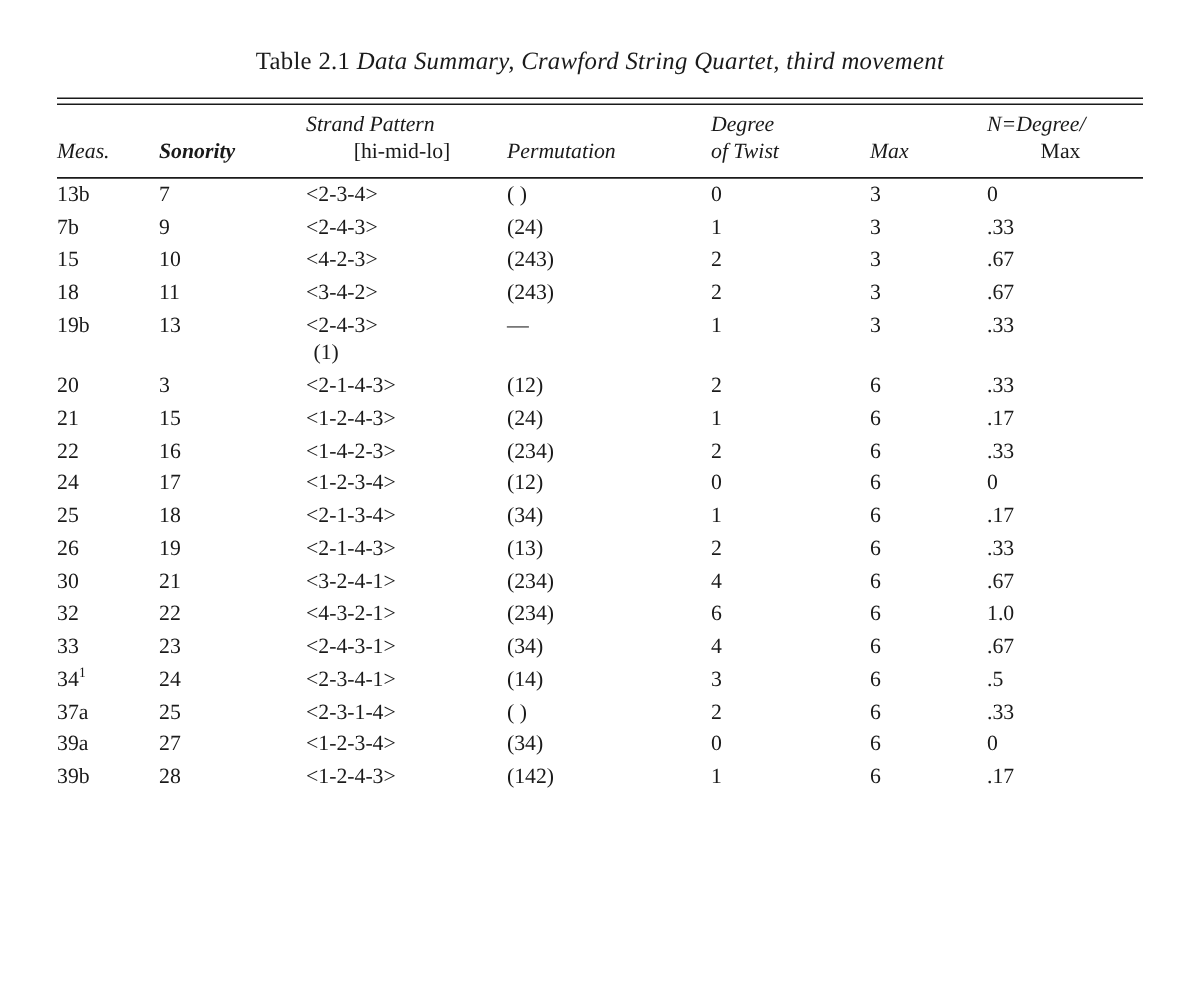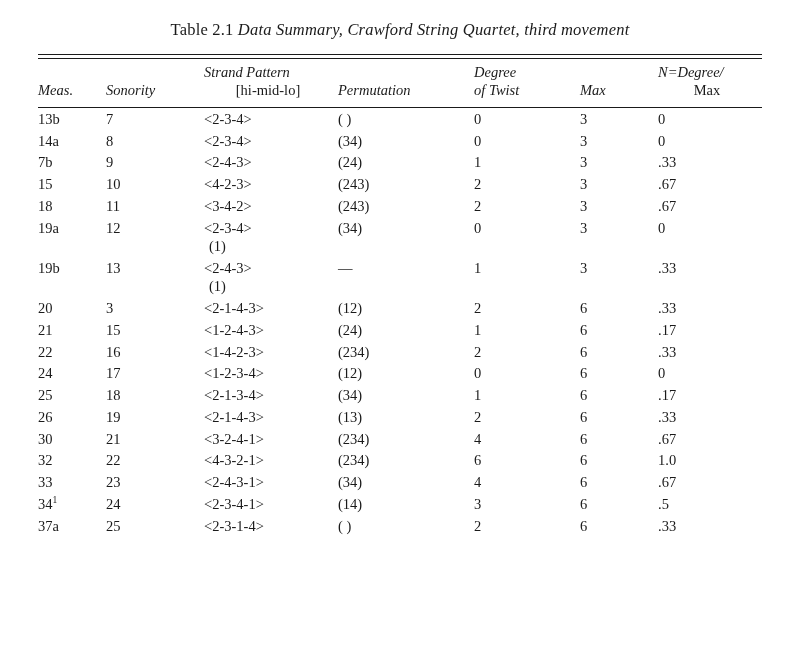--- a/index.html
+++ b/index.html
@@ -19,21 +19,21 @@
     width: 800px;
     height: 671px;
     box-sizing: border-box;
     padding: 14px 38px 0 38px;
     position: relative;
   }
   .caption {
     text-align: center;
     font-size: 16.5px;
     letter-spacing: 0.2px;
-    margin: 6px 0 14px 0;
+    margin: 17px 0 14px 0;
     white-space: nowrap;
   }
   .caption .cap-label {
     font-style: normal;
   }
   .caption .cap-title {
     font-style: italic;
   }
   table.tbl {
     width: 100%;
@@ -77,21 +77,21 @@
     white-space: nowrap;
   }
   td.c-meas   { width: 62px; }
   td.c-son    { width: 92px; }
   td.c-strand { width: 128px; }
   td.c-perm   { width: 130px; }
   td.c-twist  { width: 100px; }
   td.c-max    { width: 72px; }
   td.c-n      { width: auto; }
   th.c-meas   { width: 62px; }
-  th.c-son    { width: 92px; }
+  th.c-son    { width: 92px; font-weight: bold; }
   th.c-strand { width: 128px; margin-top: 39px; }
   th.c-perm   { width: 130px; }
   th.c-twist  { width: 100px; }
   th.c-max    { width: 72px; }
   th.c-n      { width: auto; }
   .sub {
     display: block;
     padding-left: 5px;
   }
   sup {
@@ -140,29 +140,20 @@
         <tr>
           <td class="c-meas">13b</td>
           <td class="c-son">7</td>
           <td class="c-strand">&lt;2-3-4&gt;</td>
           <td class="c-perm">( )</td>
           <td class="c-twist">0</td>
           <td class="c-max">3</td>
           <td class="c-n">0</td>
         </tr>
         <tr>
-          <td class="c-meas">14a</td>
-          <td class="c-son">8</td>
-          <td class="c-strand">&lt;2-3-4&gt;</td>
-          <td class="c-perm">(34)</td>
-          <td class="c-twist">0</td>
-          <td class="c-max">3</td>
-          <td class="c-n">0</td>
-        </tr>
-        <tr>
           <td class="c-meas">7b</td>
           <td class="c-son">9</td>
           <td class="c-strand">&lt;2-4-3&gt;</td>
           <td class="c-perm">(24)</td>
           <td class="c-twist">1</td>
           <td class="c-max">3</td>
           <td class="c-n">.33</td>
         </tr>
         <tr>
           <td class="c-meas">15</td>
@@ -174,29 +165,20 @@
           <td class="c-n">.67</td>
         </tr>
         <tr>
           <td class="c-meas">18</td>
           <td class="c-son">11</td>
           <td class="c-strand">&lt;3-4-2&gt;</td>
           <td class="c-perm">(243)</td>
           <td class="c-twist">2</td>
           <td class="c-max">3</td>
           <td class="c-n">.67</td>
-        </tr>
-        <tr>
-          <td class="c-meas">19a</td>
-          <td class="c-son">12</td>
-          <td class="c-strand">&lt;2-3-4&gt;<span class="sub">(1)</span></td>
-          <td class="c-perm">(34)</td>
-          <td class="c-twist">0</td>
-          <td class="c-max">3</td>
-          <td class="c-n">0</td>
         </tr>
         <tr>
           <td class="c-meas">19b</td>
           <td class="c-son">13</td>
           <td class="c-strand">&lt;2-4-3&gt;<span class="sub">(1)</span></td>
           <td class="c-perm">—</td>
           <td class="c-twist">1</td>
           <td class="c-max">3</td>
           <td class="c-n">.33</td>
         </tr>
@@ -292,16 +274,34 @@
         </tr>
         <tr>
           <td class="c-meas">37a</td>
           <td class="c-son">25</td>
           <td class="c-strand">&lt;2-3-1-4&gt;</td>
           <td class="c-perm">( )</td>
           <td class="c-twist">2</td>
           <td class="c-max">6</td>
           <td class="c-n">.33</td>
         </tr>
+        <tr>
+          <td class="c-meas">39a</td>
+          <td class="c-son">27</td>
+          <td class="c-strand">&lt;1-2-3-4&gt;</td>
+          <td class="c-perm">(34)</td>
+          <td class="c-twist">0</td>
+          <td class="c-max">6</td>
+          <td class="c-n">0</td>
+        </tr>
+        <tr>
+          <td class="c-meas">39b</td>
+          <td class="c-son">28</td>
+          <td class="c-strand">&lt;1-2-4-3&gt;</td>
+          <td class="c-perm">(142)</td>
+          <td class="c-twist">1</td>
+          <td class="c-max">6</td>
+          <td class="c-n">.17</td>
+        </tr>
       </tbody>
   </table>
 
 </div>
 
 </body></html>

